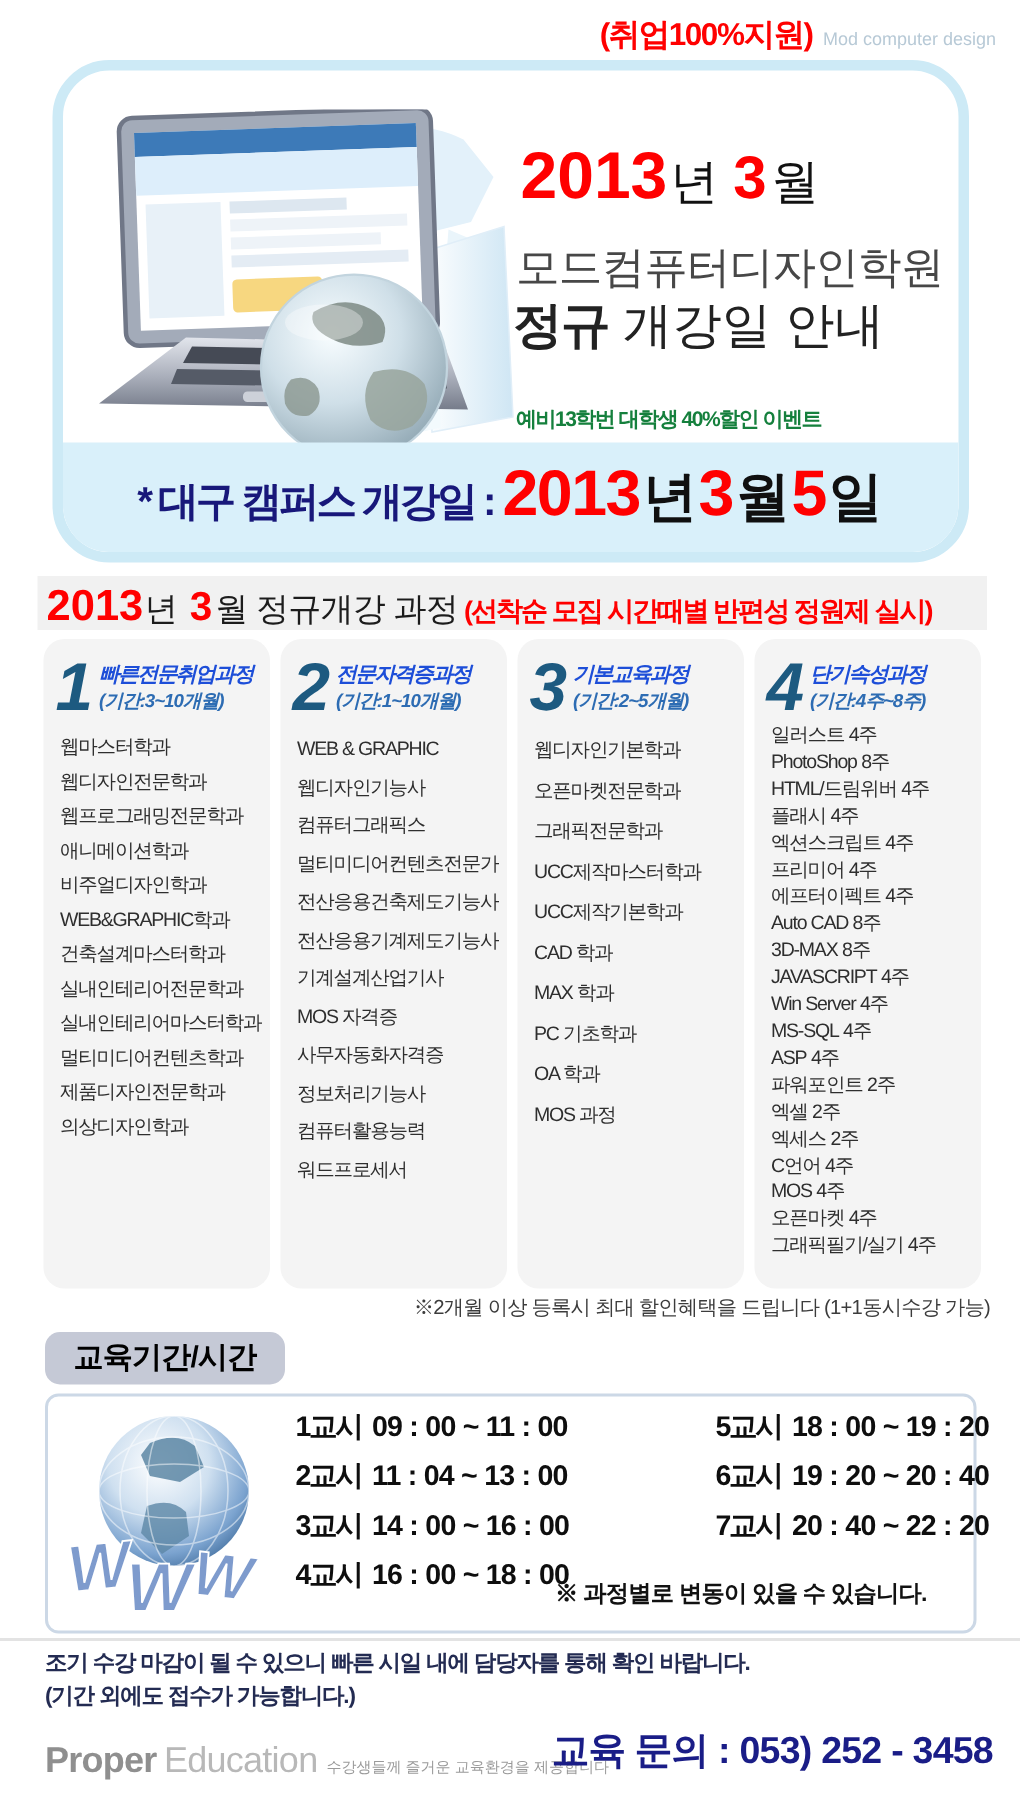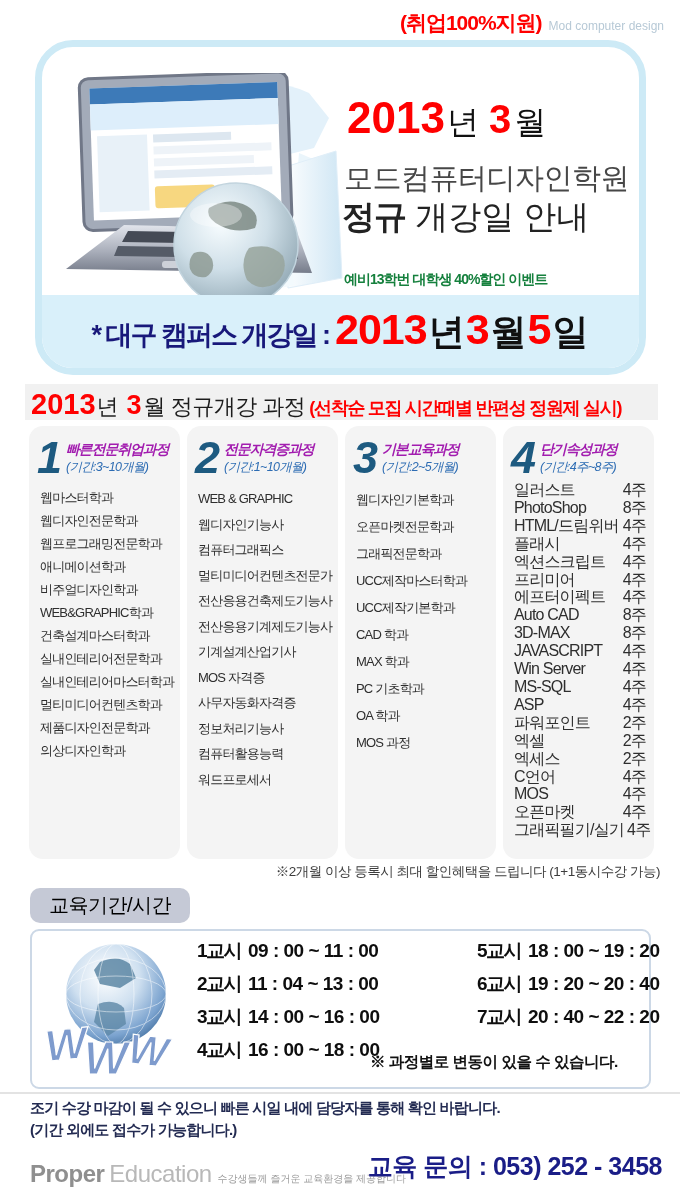--- a/index.html
+++ b/index.html
@@ -47,38 +47,38 @@
   .sys { color:#1c1c1c; font-size:22px; margin-left:1px; }
   .sm  { color:#ff0000; font-weight:bold; font-size:27px; margin-left:8px; }
   .sms { color:#1c1c1c; font-size:22px; margin-left:2px; letter-spacing:-0.5px; }
   .snote { color:#ff0000; font-weight:bold; font-size:18px; letter-spacing:-1.3px; margin-left:4px; }
 
   
   .col { position:absolute; top:426px; width:151px; height:433px; background:#f4f4f4; border-radius:14px; }
   .col-head { display:flex; align-items:flex-start; padding:12px 2px 0 8px; }
   .col-num { font-size:45px; line-height:40px; font-style:italic; font-weight:bold; color:#1d5a80; margin-right:4px; }
   .col-titles { display:flex; flex-direction:column; margin-top:3px; }
-  .col-title { font-size:14px; font-weight:bold; font-style:italic; color:#a21caf; letter-spacing:-1.2px; white-space:nowrap; }
-  .col-period { font-size:12.5px; font-weight:normal; font-style:italic; color:#2d6cb3; letter-spacing:-0.7px; white-space:nowrap; }
+  .col-title { font-size:14px; font-weight:bold; font-style:italic; color:#1d4ed8; letter-spacing:-1.2px; white-space:nowrap; }
+  .col-period { font-size:12.5px; font-weight:bold; font-style:italic; color:#2d6cb3; letter-spacing:-0.7px; white-space:nowrap; }
   .col-items { padding:8px 8px 0 11px; }
   .item { font-size:13px; color:#2e2e2e; letter-spacing:-0.8px; white-space:nowrap; }
   .c1 .item { line-height:23px; }
   .c2 .item { line-height:25.5px; }
   .c3 .item { line-height:27px; }
   .c4 { padding-top:3px; }
-  .c4 .item { line-height:17.9px; font-size:16px; display:flex; justify-content:space-between; }
+  .c4 .item { line-height:17.9px; font-size:13px; display:flex; }
   .c4 .wk { margin-left:3px; color:#2e2e2e; }
 
   
   .discount-note { position:absolute; top:863px; right:20px; font-size:13.5px; color:#3c3c3c; letter-spacing:-0.5px; }
 
   
   .schedule-badge {
     position:absolute; left:30px; top:888px; height:35px; line-height:35px; padding:0 19px;
-    background:#c5c9d6; border-radius:10px; font-size:20px; font-weight:normal; color:#000000; letter-spacing:-0.5px;
+    background:#c5c9d6; border-radius:10px; font-size:20px; font-weight:bold; color:#000000; letter-spacing:-0.5px;
   }
   .schedule-box {
     position:absolute; left:30px; top:929px; width:621px; height:160px;
     border:2px solid #ccd8e6; border-radius:9px; background:#ffffff;
   }
   .www { position:absolute; left:8px; top:3px; width:150px; height:150px; }
   .times { position:absolute; left:158px; top:7px; }
   .time-row { display:flex; align-items:baseline; height:33px; white-space:nowrap; }
   .tl { width:58px; font-size:19px; font-weight:bold; color:#0e0e0e; letter-spacing:-1.5px;text-align:center; }
   .tt { width:222px; font-size:19px; font-weight:bold; color:#0e0e0e; letter-spacing:-0.5px; }

